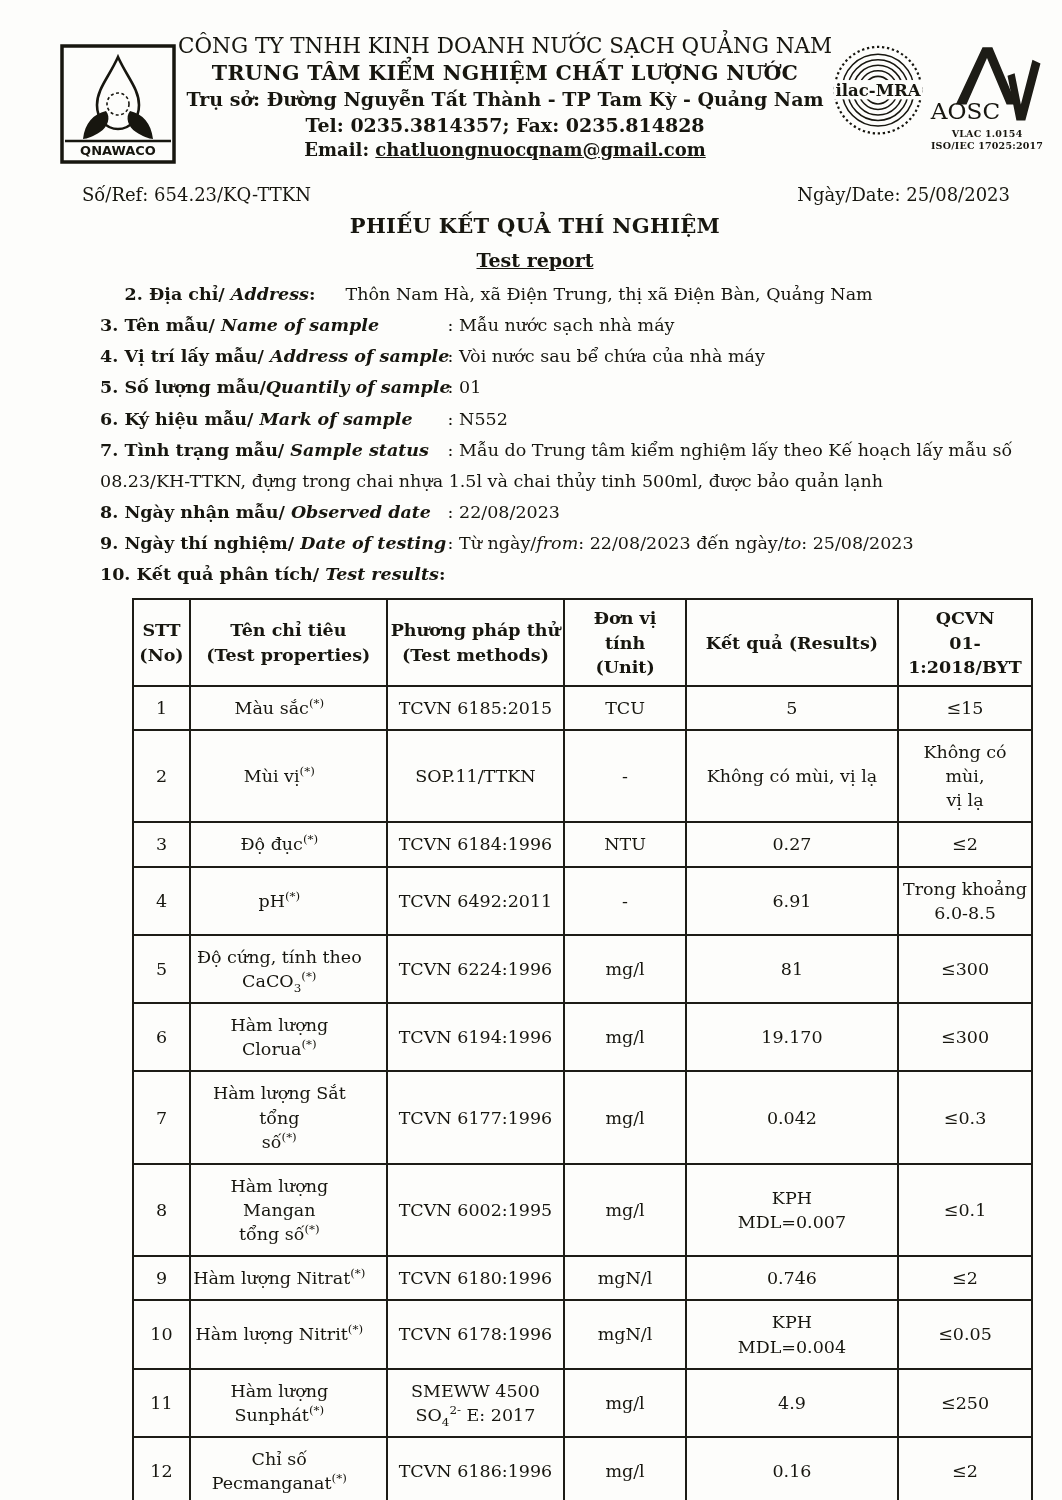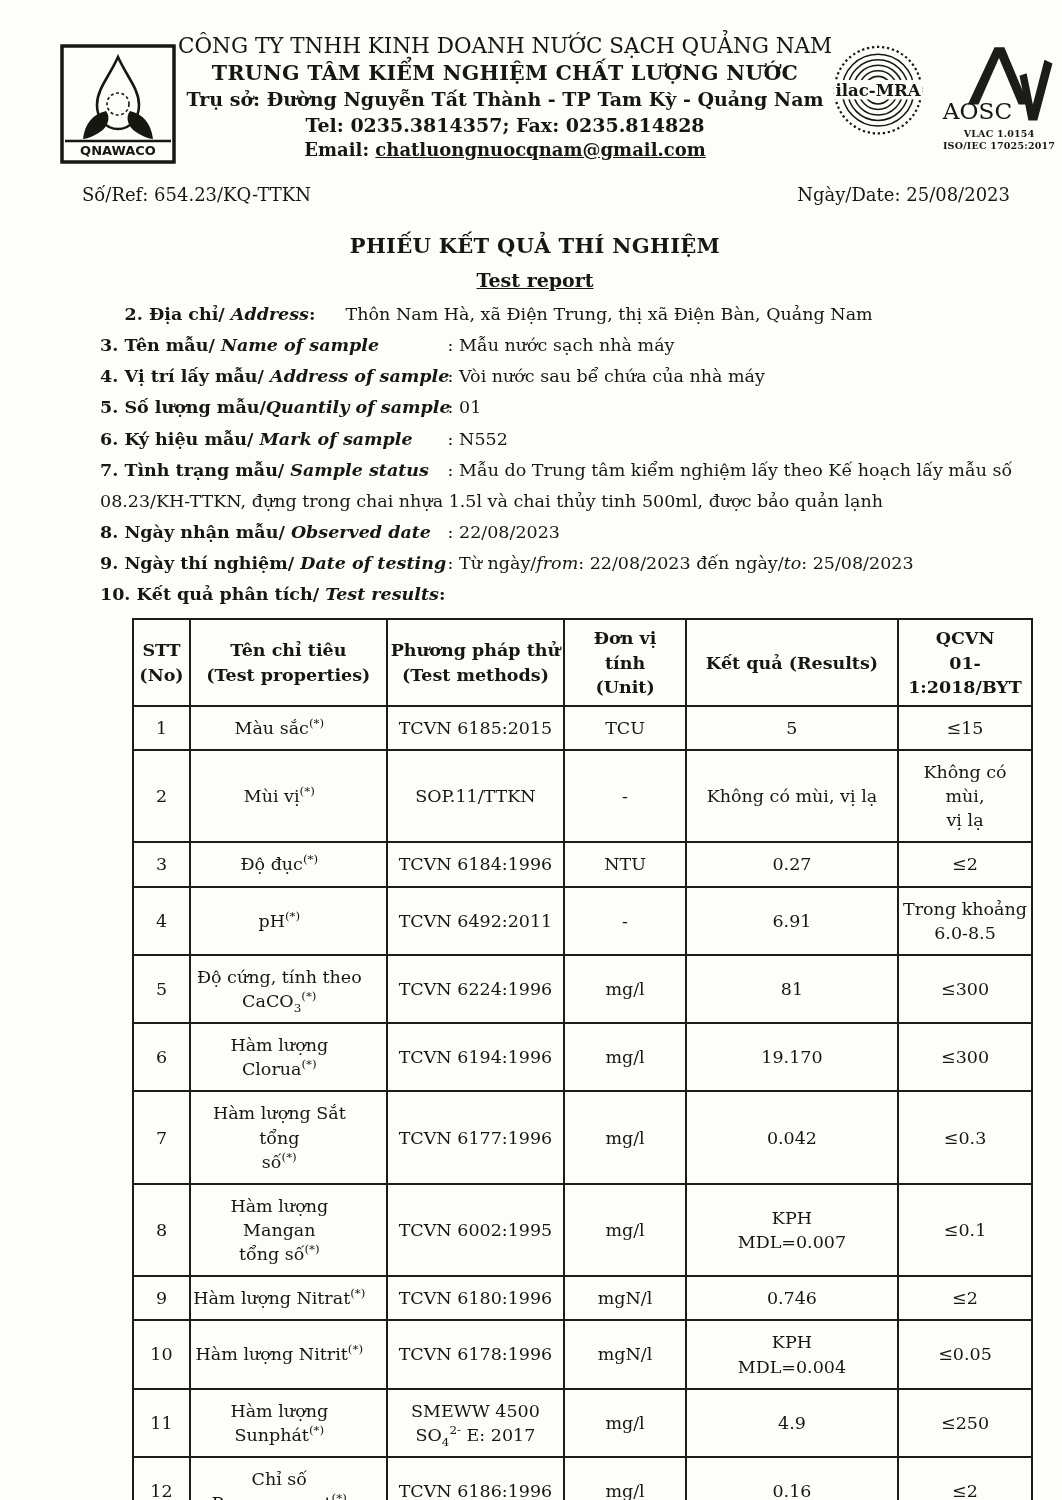--- a/index.html
+++ b/index.html
@@ -11,26 +11,26 @@
   
   .hdr{display:flex;align-items:flex-start;}
   .logo-box{width:118px;flex:0 0 118px;padding-top:18px;}
   .org{flex:1;text-align:center;line-height:1.32;padding-top:6px;}
   .org-l1{font-size:21.5px;font-weight:400;white-space:nowrap;}
   .org-l2{font-size:20.5px;font-weight:700;letter-spacing:.3px;}
   .org-l3{font-size:19px;font-weight:700;}
   .org-l4{font-size:19px;font-weight:700;}
   .org-l5{font-size:18px;font-weight:700;}
   .org-l5 .email{text-decoration:underline;font-weight:700;}
-  .stamps{flex:0 0 212px;display:flex;gap:16px;padding-top:16px;align-items:flex-start;}
+  .stamps{flex:0 0 212px;display:flex;gap:4px;padding-top:16px;align-items:flex-start;}
   .stamp-aosc{text-align:center;width:118px;}
   .aosc-sub{font-size:9.5px;font-weight:700;line-height:1.3;letter-spacing:.2px;}
   
   .ref-row{display:flex;justify-content:space-between;margin:16px 0 0 22px;font-size:18px;}
-  .doc-title{text-align:center;font-size:21px;font-weight:700;margin-top:28px;letter-spacing:.3px;}
+  .doc-title{text-align:center;font-size:21px;font-weight:700;margin-top:8px;letter-spacing:.3px;}
   .doc-subtitle{text-align:center;font-size:19px;font-weight:700;margin-top:11px;text-decoration:underline;}
   
   .info{margin:8px 0 0 40px;font-size:17.5px;line-height:1.78;}
   .iline{white-space:nowrap;}
   .ilabel{display:inline-block;font-weight:700;}
   .ilabel i{font-weight:700;}
   .w340{width:342px;}
   .w240{width:240px;text-align:center;}
   .ivalue b{font-weight:700;}
   .cont{margin-left:0;}

